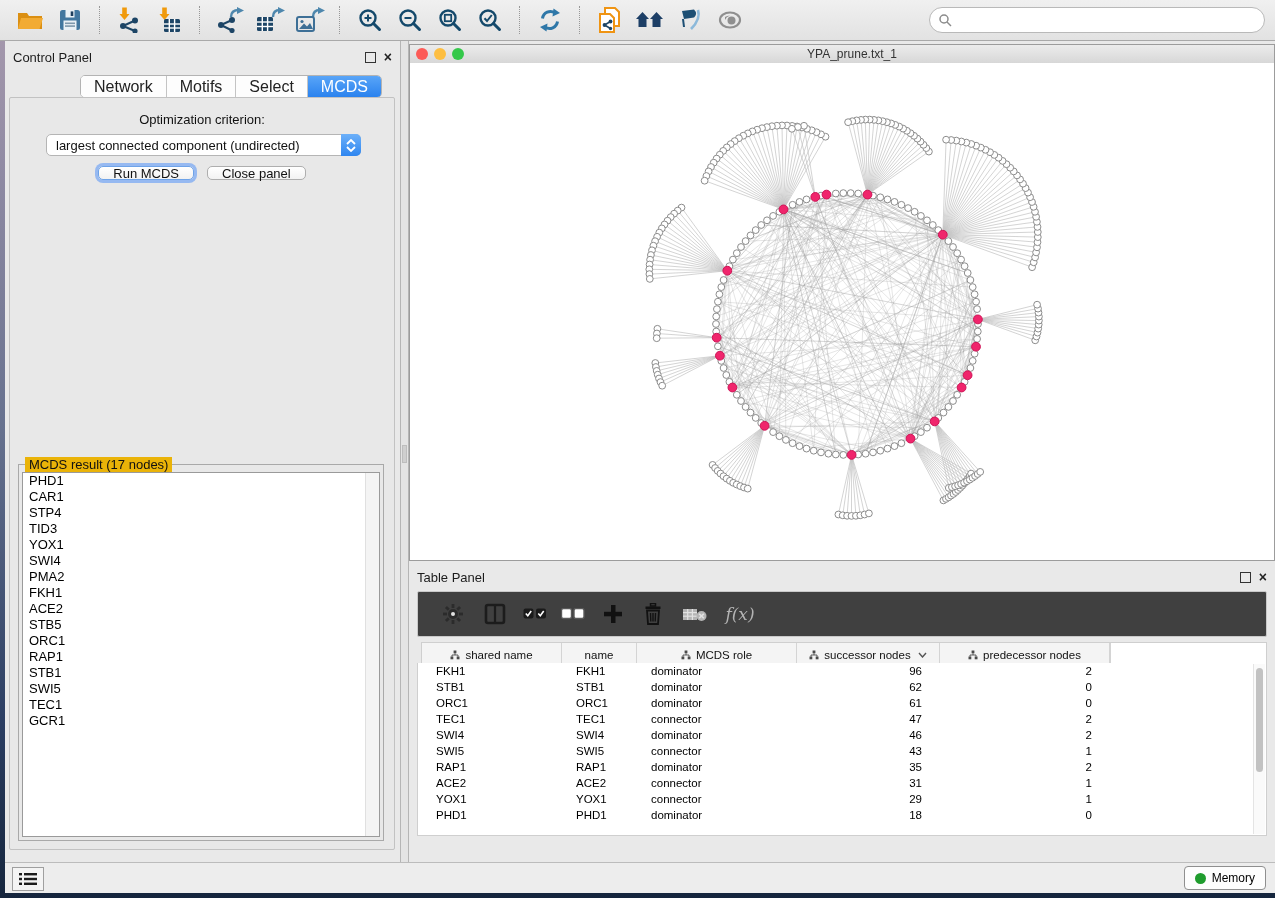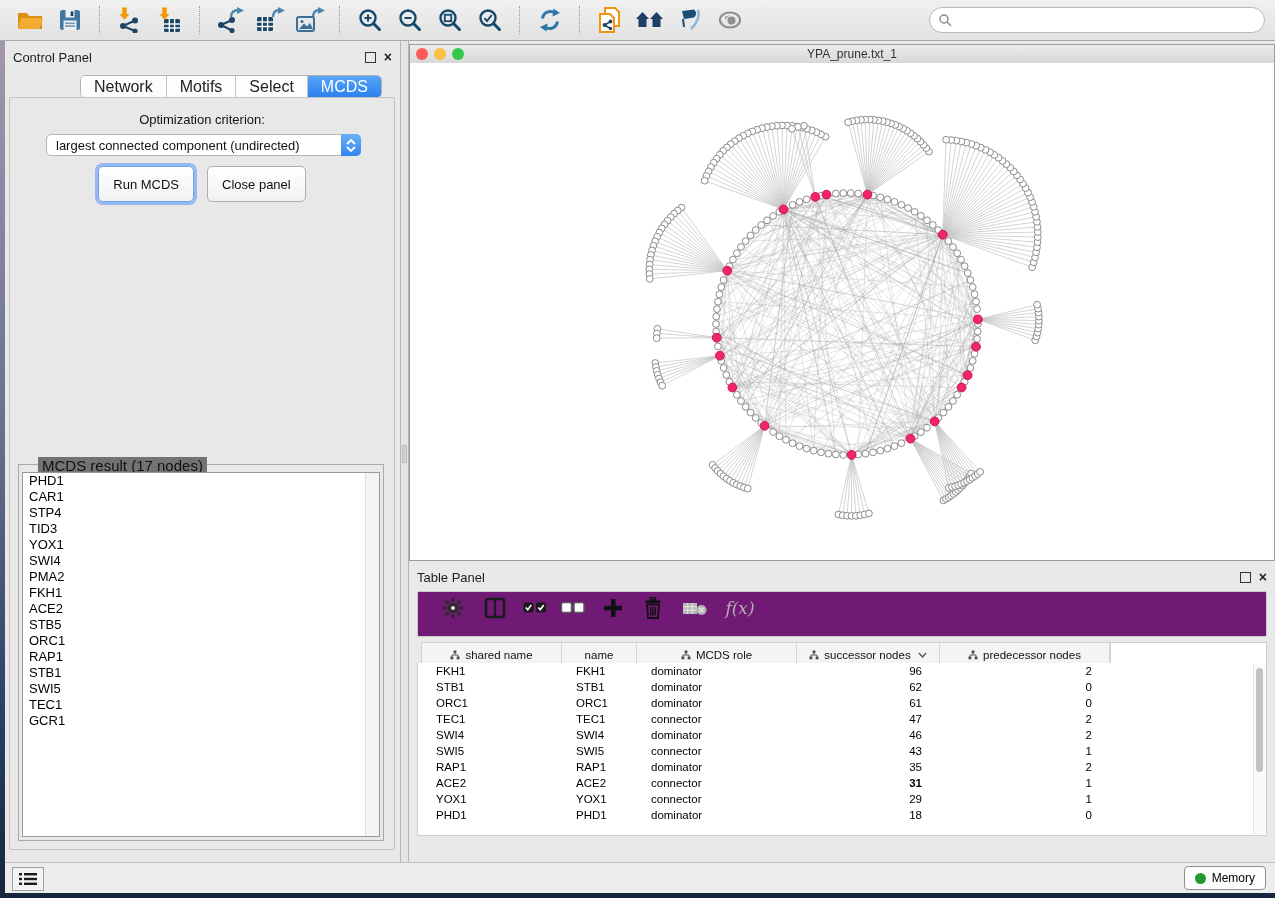--- a/index.html
+++ b/index.html
@@ -32,25 +32,25 @@
   .cp-inset{position:absolute;left:4px;right:5px;top:52px;bottom:8px;background:#e8e8e8;
     border:1px solid #c2c2c2;border-radius:2px;}
   .opt-label{position:absolute;left:0;right:0;top:14px;text-align:center;font-size:13px;color:#111;}
   .dropdown{position:absolute;left:36px;top:36px;width:315px;height:22px;background:#fff;
     border:1px solid #b5b5b5;border-radius:5px;display:flex;align-items:center;box-sizing:border-box;}
   .dropdown .val{flex:1;font-size:13px;color:#111;padding-left:9px;white-space:nowrap;overflow:hidden;}
   .dd-stepper{width:20px;height:22px;margin:-1px -1px -1px 0;border-radius:0 5px 5px 0;
     background:linear-gradient(180deg,#6cb0f9,#2f86f0);display:flex;flex-direction:column;
     align-items:center;justify-content:center;gap:1px;}
   .btn{background:linear-gradient(180deg,#ffffff,#f2f2f2);border:1px solid #aeaeae;border-radius:5px;
-    font-size:13px;color:#111;height:36px;padding:0 14px;display:inline-flex;align-items:center;justify-content:center;}
+    font-size:13px;color:#111;height:14px;padding:0 14px;display:inline-flex;align-items:center;justify-content:center;}
   .btn.focus{box-shadow:0 0 0 3px rgba(82,146,247,.55);border-color:#6ea3e8;}
   .btn-row{position:absolute;left:0;right:0;top:68px;display:flex;justify-content:center;gap:13px;}
   .groupbox{position:absolute;left:8px;right:10px;top:366px;bottom:8px;border:1px solid #a9a9a9;background:#e8e8e8;}
-  .groupbox .legend{position:absolute;top:-8px;left:19px;background:#737373;padding:0 4px;font-size:15px;color:#111;}
+  .groupbox .legend{position:absolute;top:-8px;left:6px;background:#eab308;padding:0 4px;font-size:13px;color:#111;}
   .mcds-list{position:absolute;left:3px;right:3px;top:7px;bottom:3px;background:#fff;border:1px solid #9a9a9a;overflow:hidden;}
   .mcds-item{font-size:13px;line-height:16px;padding-left:6px;color:#000;}
   .mcds-scroll{position:absolute;right:0;top:0;bottom:0;width:13px;background:#f4f4f4;border-left:1px solid #e0e0e0;}
   
   .splitter{position:absolute;left:395px;top:0;width:9px;height:821px;background:#e4e4e4;
     border-left:1px solid #b5b5b5;border-right:1px solid #b5b5b5;box-sizing:border-box;}
   .splitter .grip{position:absolute;left:1px;right:1px;top:404px;height:16px;background:#cfcfcf;border:1px solid #bdbdbd;}
   
   .net-window{position:absolute;left:404px;top:3px;width:866px;height:517px;background:#fff;
     border:1px solid #9c9c9c;box-sizing:border-box;}
@@ -59,22 +59,22 @@
   .light{width:12px;height:12px;border-radius:50%;margin-left:6px;}
   .net-title{position:absolute;left:0;right:0;text-align:center;font-size:12px;color:#333;padding-left:20px;}
   .net-canvas{position:absolute;left:0;top:18px;right:0;bottom:0;background:#fff;overflow:hidden;}
   svg .chord{stroke:#a0a0a0;stroke-width:.7;opacity:.38;}
   svg .chord2{stroke:#8f8f8f;stroke-width:.8;opacity:.45;}
   svg .fanline{stroke:#c3c3c3;stroke-width:.8;opacity:.9;}
   svg .ringnode{fill:#fff;stroke:#8c8c8c;stroke-width:1;}
   svg .hubnode{fill:#f0256c;stroke:#cf1356;stroke-width:1;}
   
   .table-panel{position:absolute;left:404px;top:524px;width:866px;height:293px;}
-  .tbl-toolbar{position:absolute;left:8px;right:8px;top:26px;height:46px;background:#701a75;
-    border:1px solid #c9c9c9;border-radius:2px;display:flex;padding-left:16px;box-sizing:border-box;}
+  .tbl-toolbar{position:absolute;left:8px;right:8px;top:26px;height:46px;background:#404040;
+    border:1px solid #c9c9c9;border-radius:2px;display:flex;align-items:center;padding-left:16px;box-sizing:border-box;}
   .tt-btn{width:30px;height:32px;display:flex;align-items:center;justify-content:center;margin:0 4px;}
   .fx{font-family:"DejaVu Serif","Liberation Serif",serif;font-style:italic;font-size:17px;color:#b3b3b3;}
   .tbl-header{position:absolute;left:12px;right:8px;top:77px;height:25px;background:#f4f4f4;
     border:1px solid #cfcfcf;display:flex;box-sizing:border-box;}
   .th{display:flex;align-items:center;justify-content:center;gap:5px;font-size:11.5px;color:#111;
     border-right:1px solid #d4d4d4;box-sizing:border-box;}
   .th:last-child{border-right:none;}
   .tbl-body{position:absolute;left:8px;right:8px;top:98px;height:173px;background:#fff;
     border:1px solid #cfcfcf;border-top:none;box-sizing:border-box;overflow:hidden;}
   .trow{display:flex;height:16px;align-items:center;}
@@ -1290,21 +1290,21 @@
             <div class="td txt" style="width: 140px; flex: 0 0 140px;">RAP1</div>
             <div class="td txt" style="width: 75px; flex: 0 0 75px;">RAP1</div>
             <div class="td txt" style="width: 160px; flex: 0 0 160px;">dominator</div>
             <div class="td num" style="width: 143px; flex: 0 0 143px;">35</div>
             <div class="td num" style="width: 170px; flex: 0 0 170px;">2</div>
           </div>
           <div class="trow">
             <div class="td txt" style="width: 140px; flex: 0 0 140px;">ACE2</div>
             <div class="td txt" style="width: 75px; flex: 0 0 75px;">ACE2</div>
             <div class="td txt" style="width: 160px; flex: 0 0 160px;">connector</div>
-            <div class="td num" style="width: 143px; flex: 0 0 143px; font-weight: bold;">31</div>
+            <div class="td num" style="width: 143px; flex: 0 0 143px;">31</div>
             <div class="td num" style="width: 170px; flex: 0 0 170px;">1</div>
           </div>
           <div class="trow">
             <div class="td txt" style="width: 140px; flex: 0 0 140px;">YOX1</div>
             <div class="td txt" style="width: 75px; flex: 0 0 75px;">YOX1</div>
             <div class="td txt" style="width: 160px; flex: 0 0 160px;">connector</div>
             <div class="td num" style="width: 143px; flex: 0 0 143px;">29</div>
             <div class="td num" style="width: 170px; flex: 0 0 170px;">1</div>
           </div>
           <div class="trow">

